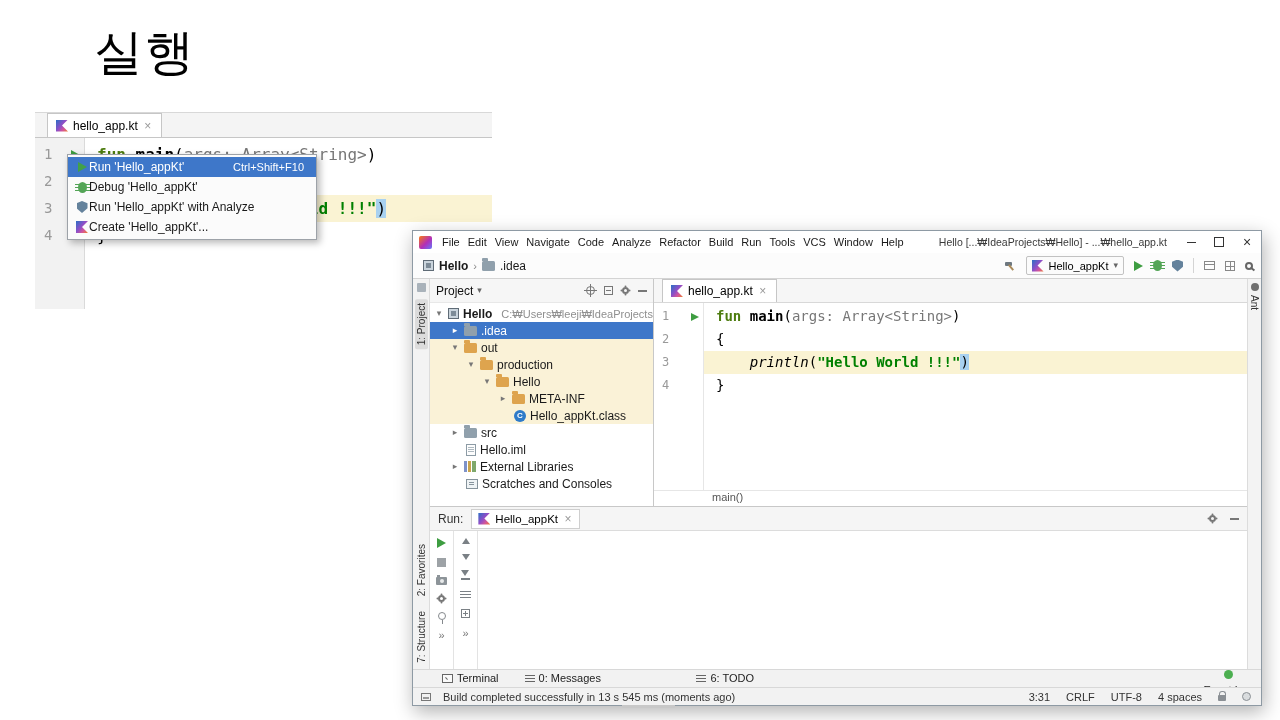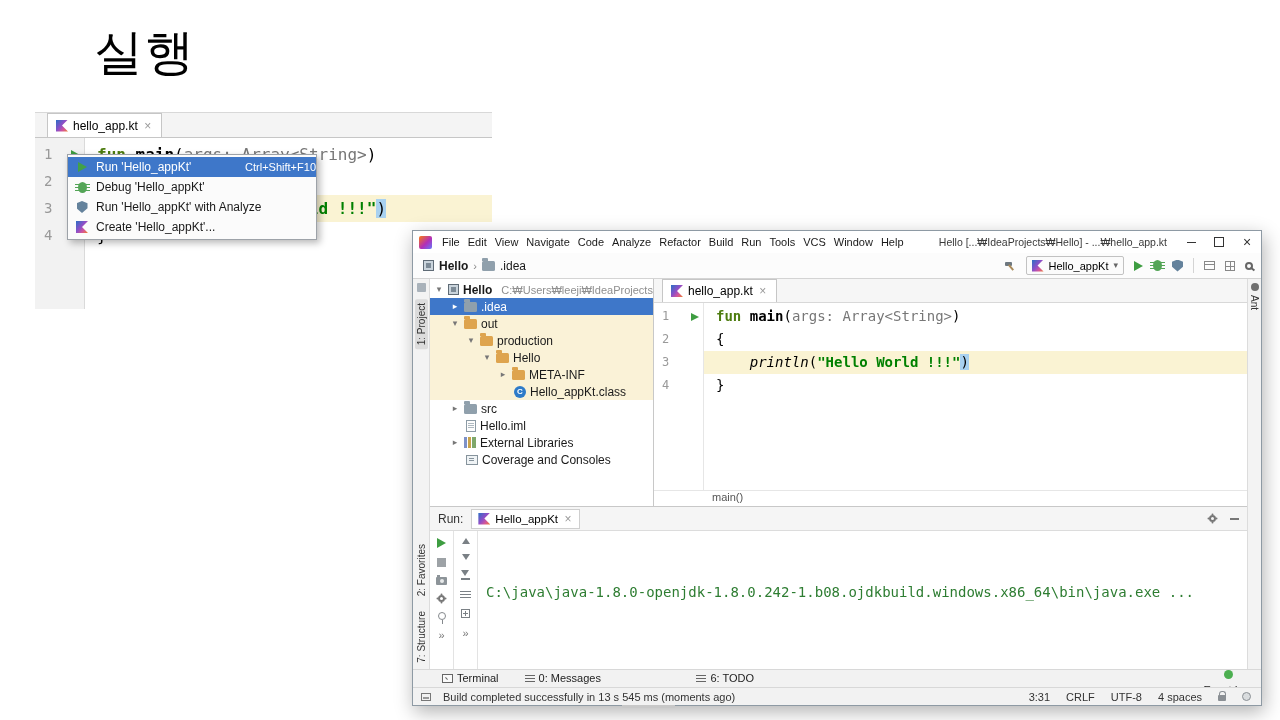--- a/index.html
+++ b/index.html
@@ -30,21 +30,21 @@
   .hl .ltext { background:#FAF3D3; }
   .kw { color:#4d7c0f; font-weight:bold; }
   .fn { font-weight:bold; }
   .param { color:#777; }
   .call { font-style:italic; }
   .str { color:#008000; font-weight:bold; }
   .pm { background:#A8D1F0; }
 
   
   .ctx { position:absolute; left:67px; top:154px; width:250px; background:#FBFBFB; border:1px solid #9DA2A8; box-shadow:3px 3px 7px rgba(0,0,0,.28); padding:2px 0; z-index:50; font-size:12px; }
-  .ctx-item { height:20px; display:flex; align-items:center; gap:7px; padding:0 0 0 7px; color:#1A1A1A; }
+  .ctx-item { height:20px; display:flex; align-items:center; gap:0; padding:0 12px 0 7px; color:#1A1A1A; }
   .ctx-item.sel { background:#3E77C9; color:#fff; }
   .ctx-sc { margin-left:auto; color:#8A8A8A; font-size:11px; }
   .sel .ctx-sc { color:#FFF; }
   .mi { width:14px; height:14px; flex:0 0 14px; display:inline-flex; align-items:center; justify-content:center; }
   .mi-run { width:0; height:0; border-left:9px solid #42A147; border-top:5px solid transparent; border-bottom:5px solid transparent; }
   .i-bug { width:9px; height:11px; border-radius:5px/6px; background:#54A557; position:relative; }
   .i-bug::before { content:""; position:absolute; left:-3px; top:2px; width:15px; height:1px; background:#54A557; box-shadow:0 3px 0 #54A557,0 6px 0 #54A557; }
   .i-cov { width:11px; height:12px; background:#64829C; clip-path:polygon(50% 0,100% 18%,100% 60%,50% 100%,0 60%,0 18%); }
   .i-kotlin { width:12px; height:12px; flex:0 0 12px; background:linear-gradient(130deg,#2A6FC4 0%,#8E4FC8 45%,#D3559B 70%,#EF8126 100%); clip-path:polygon(0 0,100% 0,50% 50%,100% 100%,0 100%); }
 
@@ -320,20 +320,30 @@
         <span class="vlabel press">1: Project</span>
         <span class="spacer"></span>
         <span class="vlabel">2: Favorites</span>
         <span class="vlabel" style="margin-top:8px">7: Structure</span>
       </div>
 
       <div class="central">
         <div class="split-top">
 
           <div class="project-pane">
+            <div class="pane-hd">
+              <span class="hd-title">Project</span>
+              <span class="dd-caret"></span>
+              <div class="hd-icons">
+                <span class="i-locate"></span>
+                <span class="i-collapse"></span>
+                <span class="i-gear"></span>
+                <span class="i-minus"></span>
+              </div>
+            </div>
             <div class="tree">
               <div class="trow" style="padding-left:4px">
                 <span class="chev open"></span>
                 <span class="i-projroot"></span>
                 <span class="tlabel bold">Hello</span>
                 <span class="textra">C:₩Users₩leeji₩IdeaProjects₩Hello</span>
               </div>
               <div class="trow sel" style="padding-left:20px">
                 <span class="chev closed"></span>
                 <span class="i-folder f-std"></span>
@@ -372,21 +382,21 @@
                 <span class="i-file"></span>
                 <span class="tlabel">Hello.iml</span>
               </div>
               <div class="trow" style="padding-left:20px">
                 <span class="chev closed"></span>
                 <span class="i-lib"></span>
                 <span class="tlabel">External Libraries</span>
               </div>
               <div class="trow" style="padding-left:36px">
                 <span class="i-scratch"></span>
-                <span class="tlabel">Coverage and Consoles</span>
+                <span class="tlabel">Scratches and Consoles</span>
               </div>
             </div>
           </div>
 
           <div class="editor-pane">
             <div class="etabbar">
               <div class="etab">
                 <span class="i-kotlin"></span>
                 <span>hello_app.kt</span>
                 <span class="close"></span>
@@ -450,21 +460,20 @@
             </div>
             <div class="rcol">
               <span class="i-up"></span>
               <span class="i-down"></span>
               <span class="i-toend"></span>
               <span class="i-wrap"></span>
               <span class="i-expand"></span>
               <span class="more"></span>
             </div>
             <div class="console">
-              <div class="cline c-green">C:\java\java-1.8.0-openjdk-1.8.0.242-1.b08.ojdkbuild.windows.x86_64\bin\java.exe ...</div>
               
               
             </div>
           </div>
         </div>
       </div>
 
       <div class="rstrip">
         <span class="i-ant"></span>
         <span class="vlabel-r">Ant</span>

